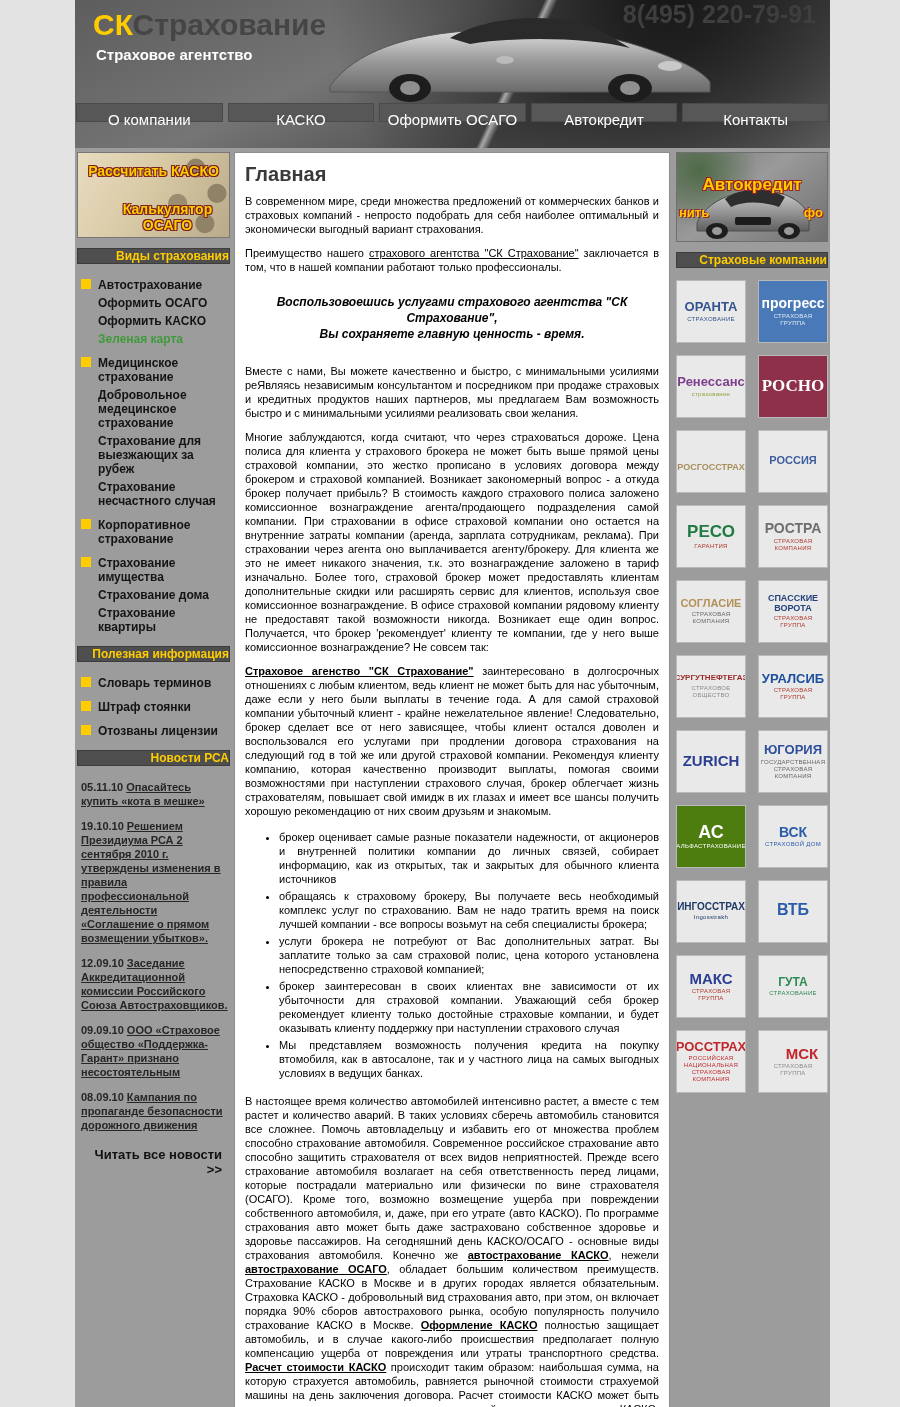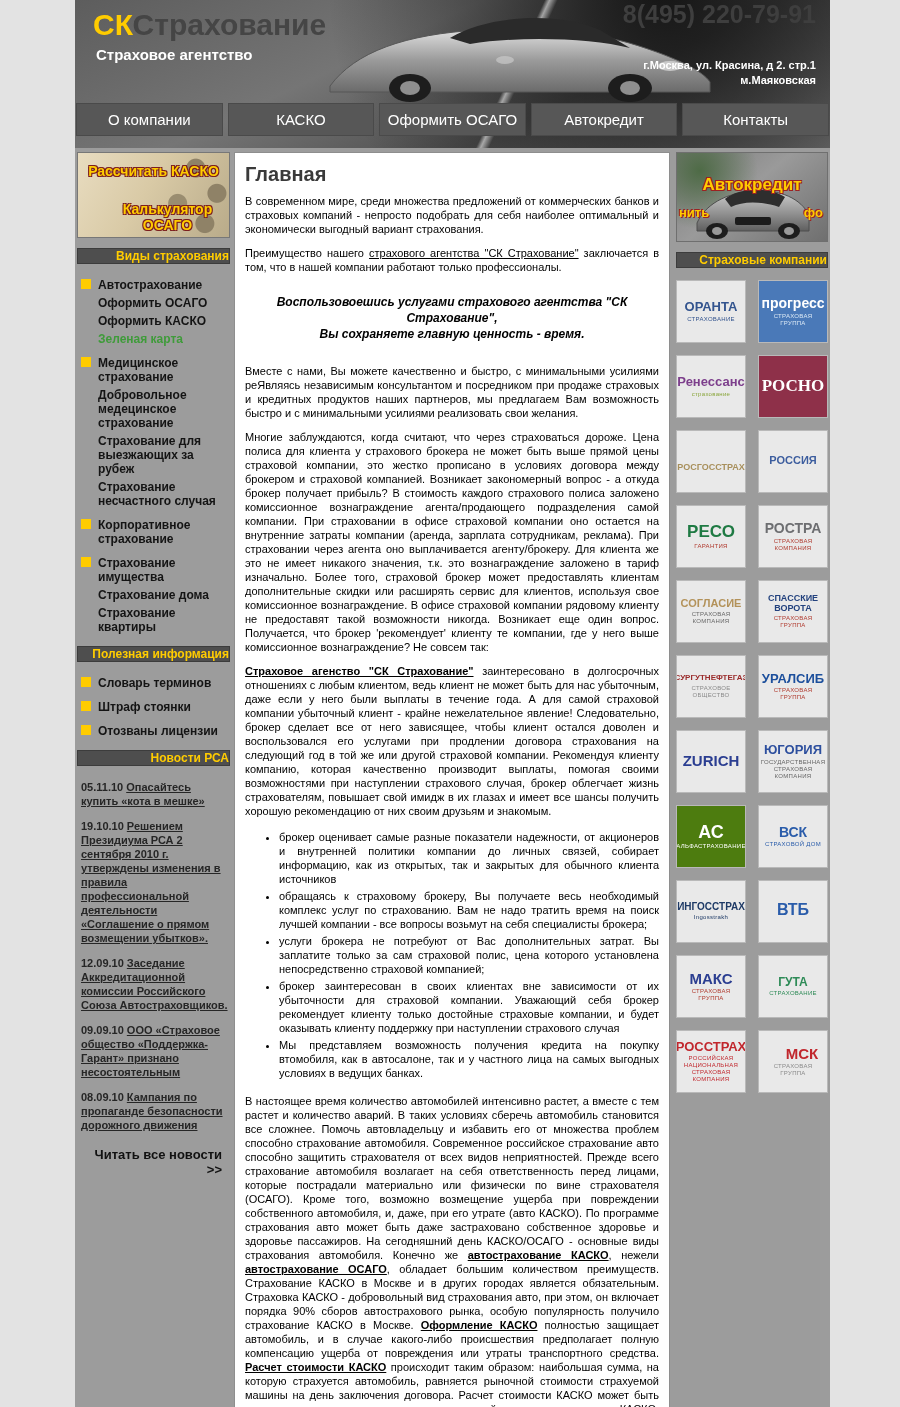--- a/index.html
+++ b/index.html
@@ -17,21 +17,21 @@
   }
   .logo { position:absolute; left:18px; top:8px; font-size:30px; font-weight:bold; letter-spacing:0; }
   .logo .accent { color:#ffcc00; }
   .logo .rest { color:#454545; }
   .tagline { position:absolute; left:21px; top:46px; color:#fff; font-weight:bold; font-size:15px; }
   .phone { position:absolute; right:14px; top:0; font-size:25px; font-weight:bold; color:#3e3e3e; }
   .address { position:absolute; right:14px; top:58px; text-align:right; color:#fff; font-weight:bold; font-size:11px; line-height:15px; }
   .header-car { position:absolute; left:225px; top:0; width:420px; height:102px; }
   .nav { position:absolute; left:0; right:0; top:103px; display:flex; gap:5px; padding:0 1px; }
   .nav-item { flex:1; background:#575757; border:1px solid #4a4a4a; color:#fff; text-align:center;
-    font-size:15px; line-height:31px; height:33px; cursor:pointer; }
+    font-size:15px; line-height:31px; height:19px; cursor:pointer; }
 
   
   .body-row { display:flex; align-items:stretch; background:#9c9c9c; padding-top:4px; }
   .col-left  { width:157px; padding:0 2px; }
   .col-main  { width:440px; padding:0 2px; }
   .col-right { width:158px; padding:0 2px 0 4px; }
 
   
   .calc-box { height:86px; border:1px solid #777; position:relative; padding-top:10px;
     background:
@@ -106,24 +106,20 @@
         <ellipse cx="110" cy="88" rx="21" ry="14" fill="#1d1d1d"></ellipse>
         <ellipse cx="110" cy="88" rx="10" ry="7" fill="#8f8f8f"></ellipse>
         <ellipse cx="330" cy="88" rx="22" ry="14" fill="#1d1d1d"></ellipse>
         <ellipse cx="330" cy="88" rx="10" ry="7" fill="#8f8f8f"></ellipse>
         <ellipse cx="205" cy="60" rx="9" ry="4" fill="#c9c9c9" opacity=".7"></ellipse>
         <ellipse cx="370" cy="66" rx="12" ry="5" fill="#d6d6d6" opacity=".8"></ellipse>
       </svg>
       <div class="logo"><span class="accent">СК</span><span class="rest">Страхование</span></div>
       <div class="tagline">Страховое агентство</div>
       <div class="phone">8(495) 220-79-91</div>
-      <div class="address">
-        <div>г.Москва, ул. Красина, д 2. стр.1</div>
-        <div>м.Маяковская</div>
-      </div>
       <div class="nav">
 
       <div class="nav-item">О компании</div>
           <div class="nav-item">КАСКО</div>
           <div class="nav-item">Оформить ОСАГО</div>
           <div class="nav-item">Автокредит</div>
           <div class="nav-item">Контакты</div>
         </div>
     </div>
 

